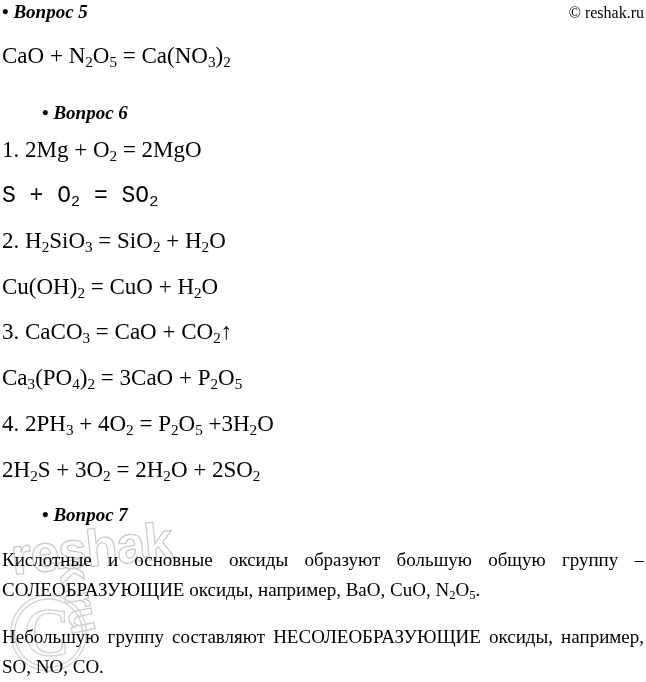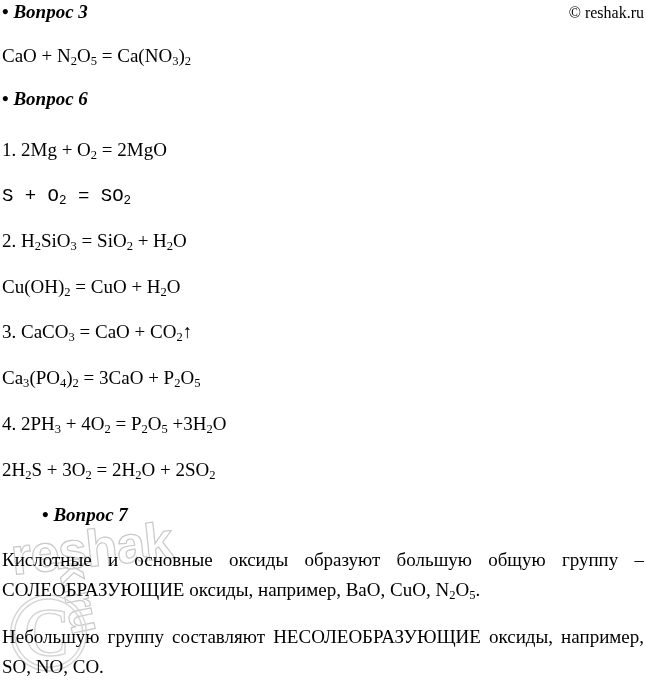--- a/index.html
+++ b/index.html
@@ -83,21 +83,21 @@
     right: 2px;
     top: 0px;
     font-size: 16px;
     line-height: 26px;
     white-space: nowrap;
   }
 
   .line {
     position: absolute;
     left: 2px;
-    font-size: 19px;
+    font-size: 23px;
     line-height: 24px;
     white-space: nowrap;
   }
 
   .qhead {
     font-weight: 700;
     font-style: italic;
     font-size: 19px;
   }
   .qhead .bullet {
@@ -133,26 +133,26 @@
     <div class="wm-kru">k.ru</div>
     <div class="wm-copy">©</div>
   </div>
 
   <div class="content">
 
     <div class="copyright">© reshak.ru</div>
 
     <div class="line qhead" style="top:0px;">
       <span class="bullet">•</span>
-      <span>Вопрос 3</span>
+      <span>Вопрос 5</span>
     </div>
 
     <div class="line eq" style="top:44px;">CaO + N<sub>2</sub>O<sub>5</sub> = Ca(NO<sub>3</sub>)<sub>2</sub></div>
 
-    <div class="line qhead" style="top:87px;">
+    <div class="line qhead" style="top:101px;margin-left:40px;">
       <span class="bullet">•</span>
       <span>Вопрос 6</span>
     </div>
 
     <div class="line eq" style="top:138px;">1. 2Mg + O<sub>2</sub> = 2MgO</div>
     <div class="line eq" style="top:184px;font-family:Liberation Mono, monospace;">S + O<sub>2</sub> = SO<sub>2</sub></div>
     <div class="line eq" style="top:229px;">2. H<sub>2</sub>SiO<sub>3</sub> = SiO<sub>2</sub> + H<sub>2</sub>O</div>
     <div class="line eq" style="top:275px;">Cu(OH)<sub>2</sub> = CuO + H<sub>2</sub>O</div>
     <div class="line eq" style="top:320px;">3. CaCO<sub>3</sub> = CaO + CO<sub>2</sub>↑</div>
     <div class="line eq" style="top:366px;">Ca<sub>3</sub>(PO<sub>4</sub>)<sub>2</sub> = 3CaO + P<sub>2</sub>O<sub>5</sub></div>

